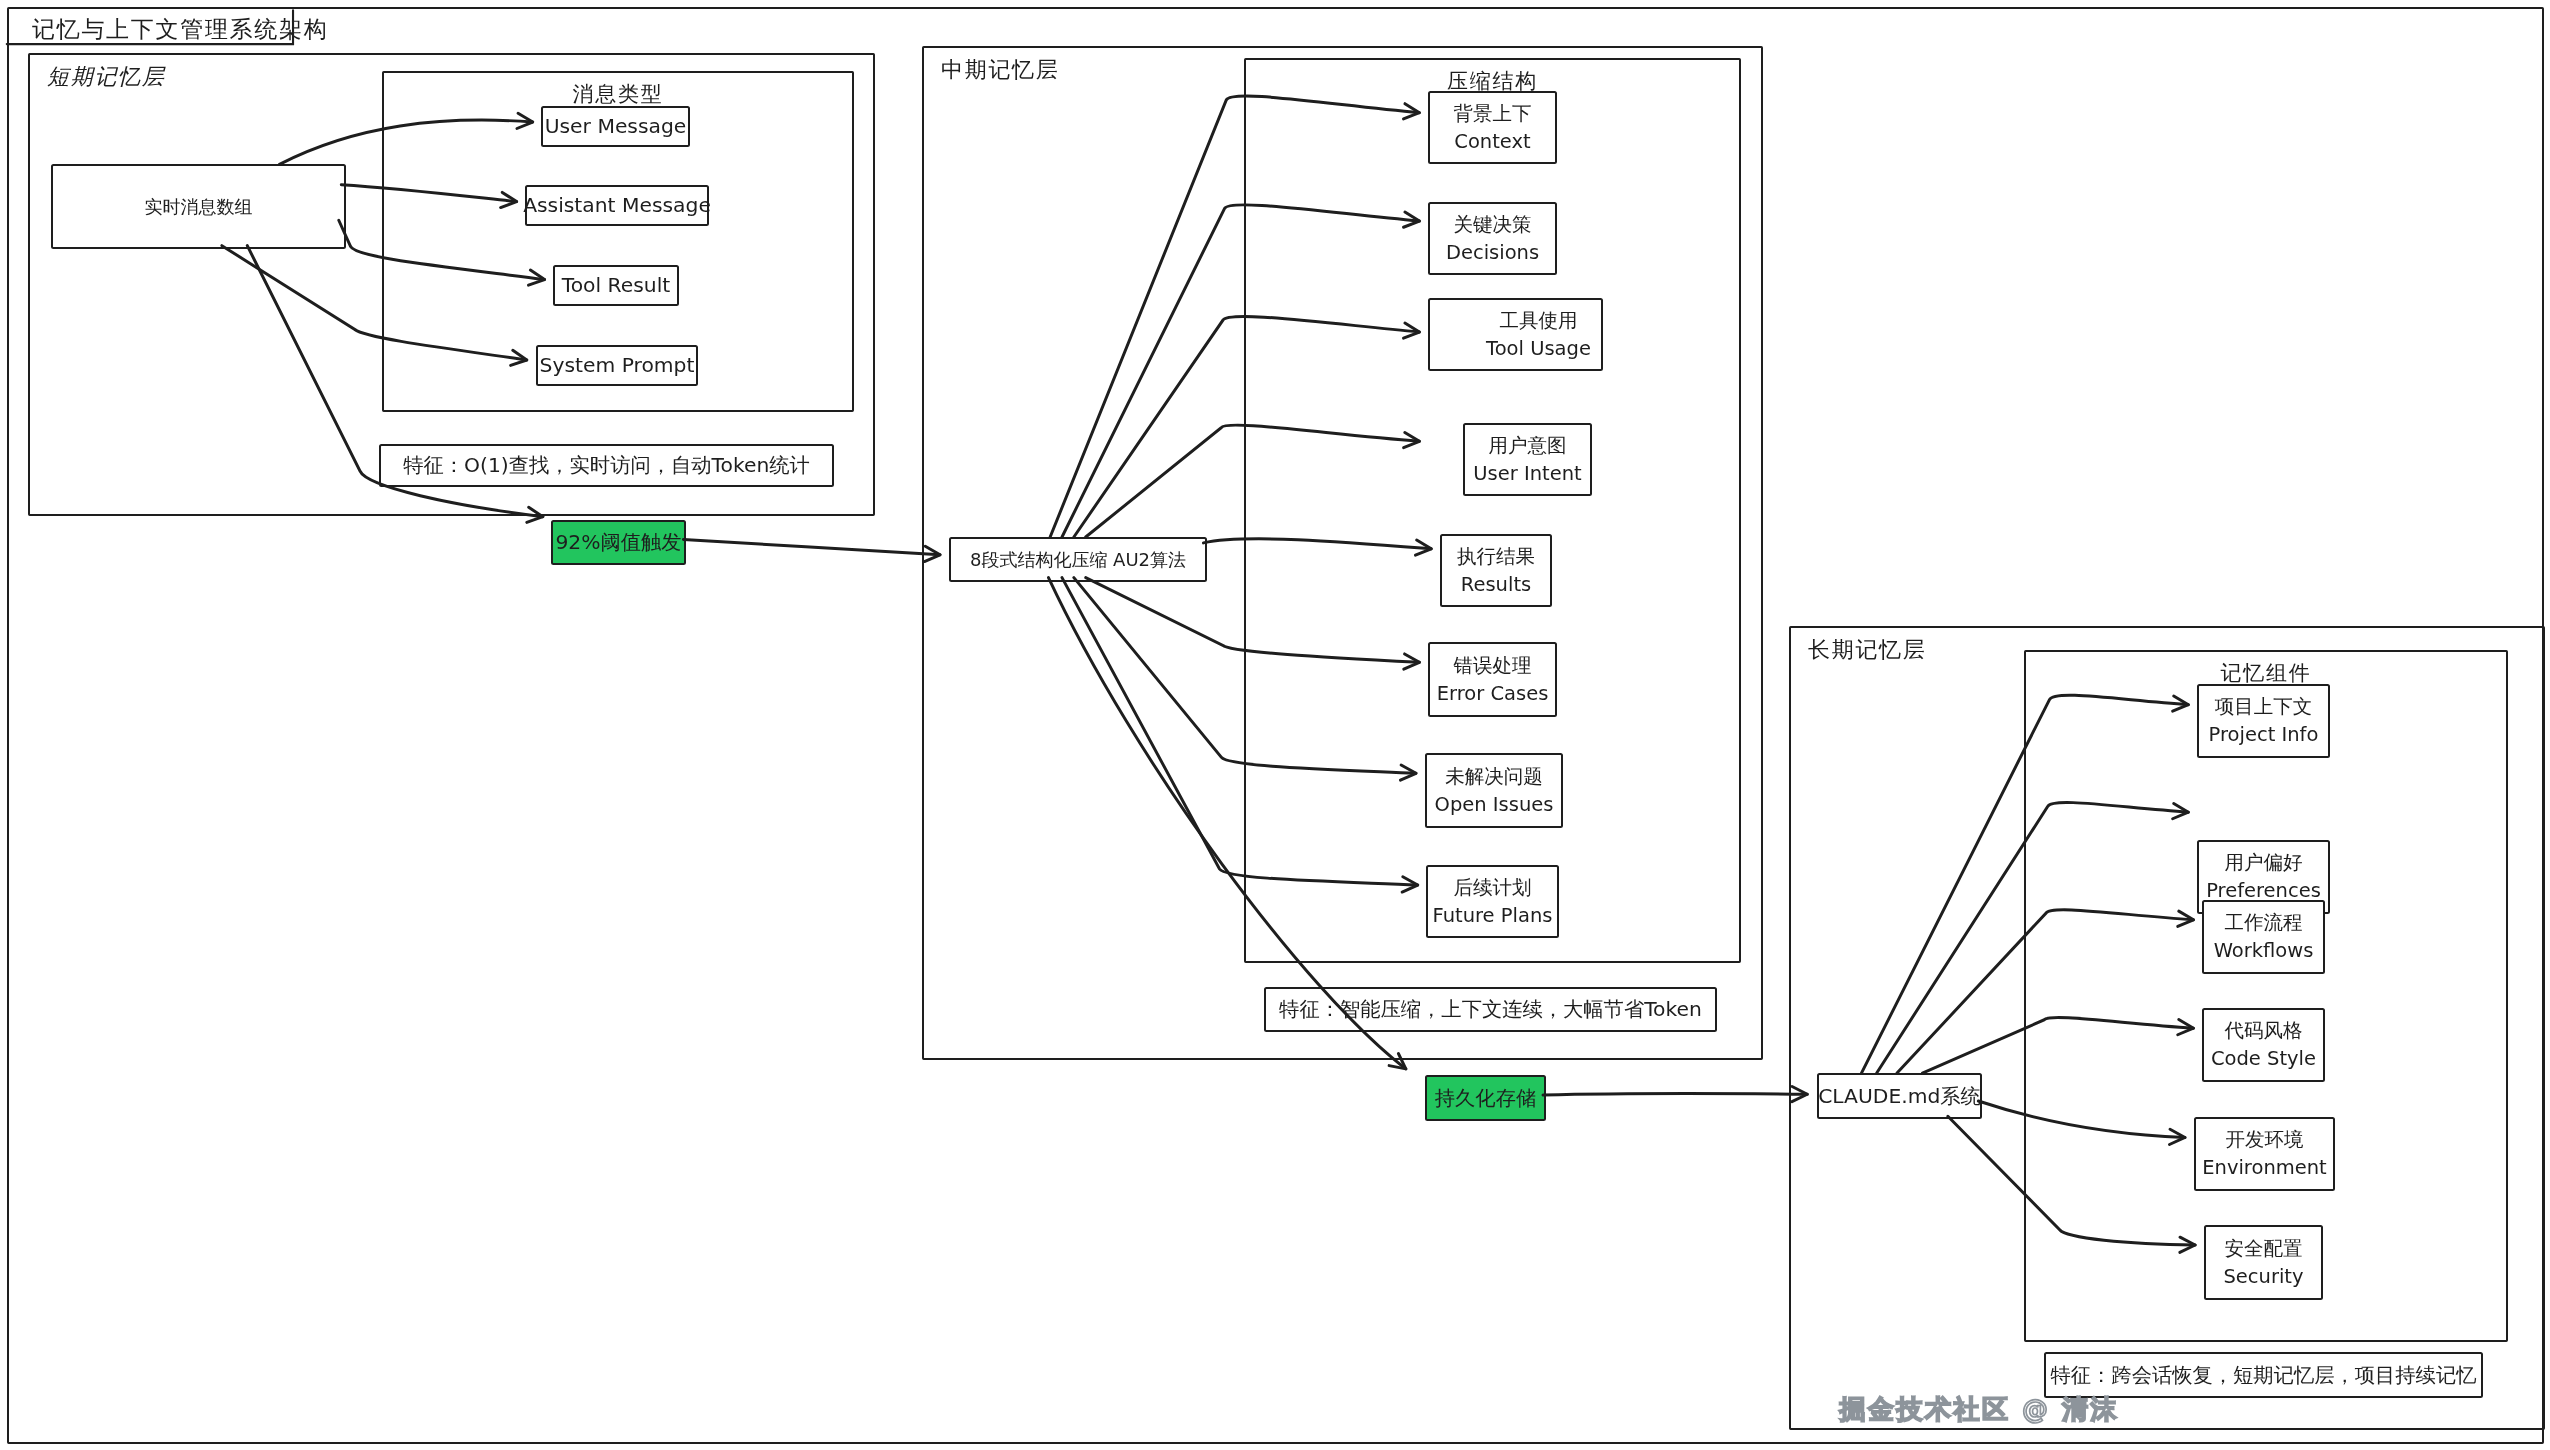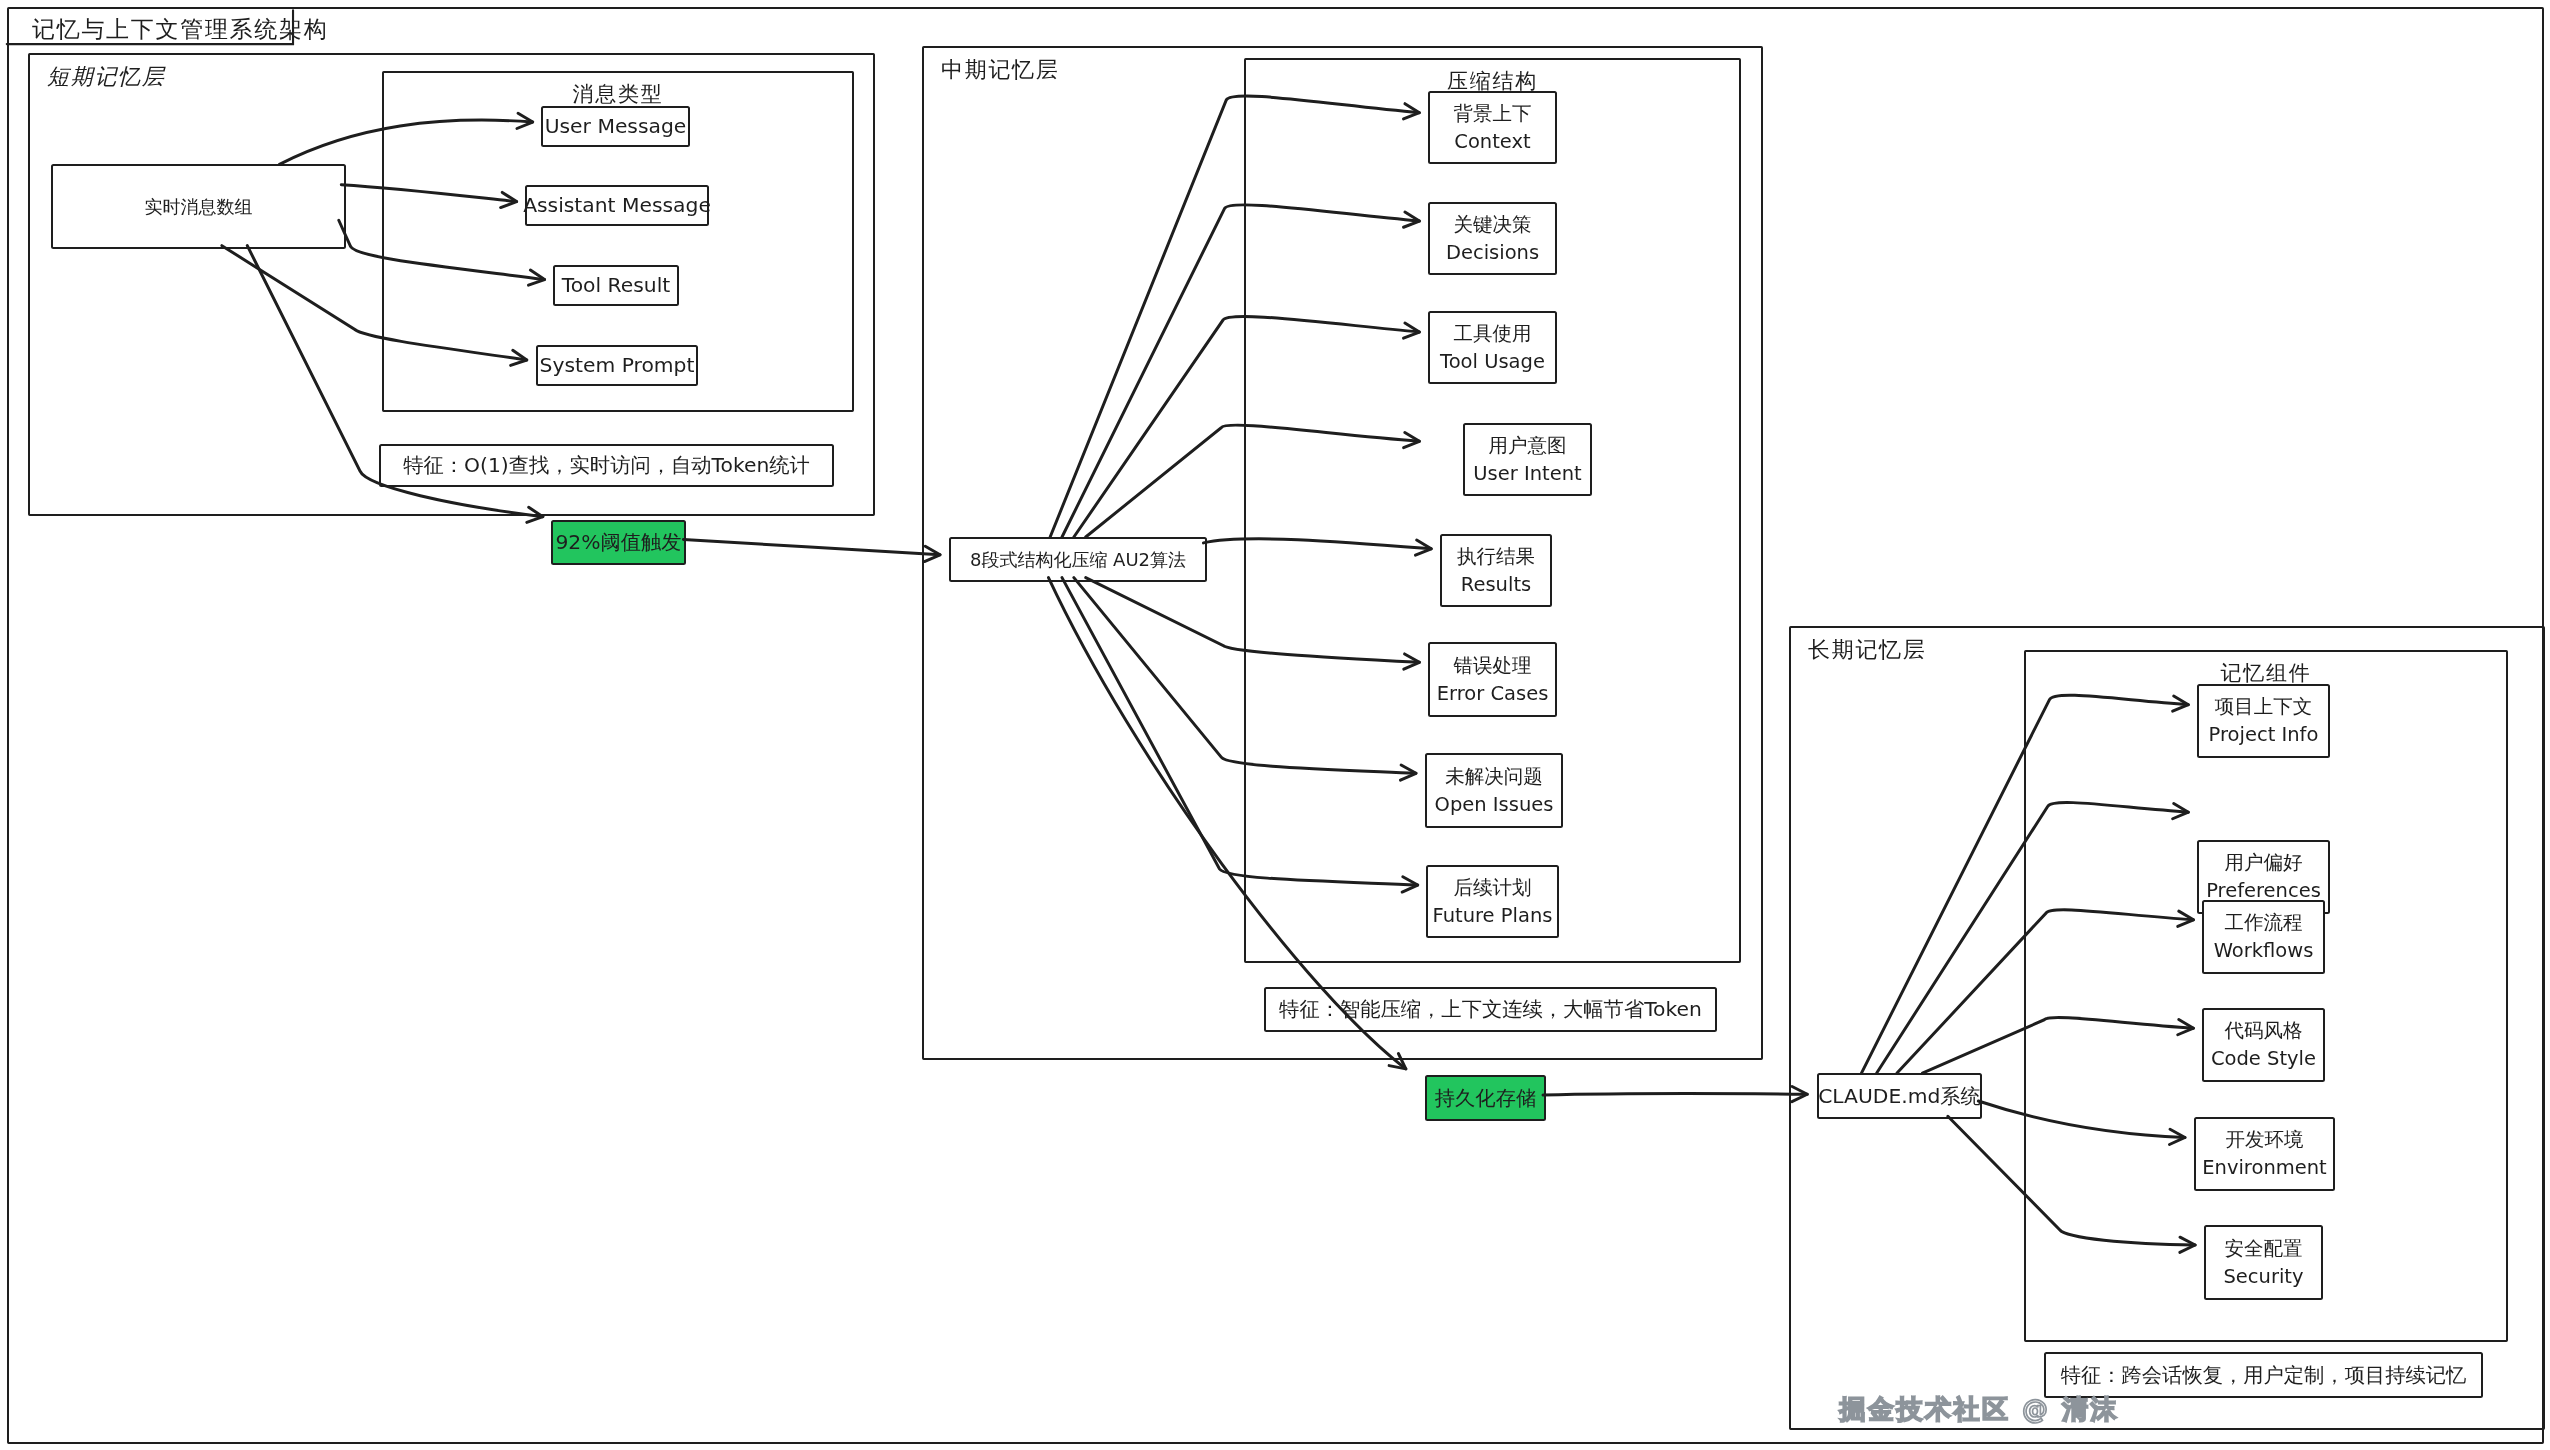--- a/index.html
+++ b/index.html
@@ -74,21 +74,21 @@
   </div>
 
   <div class="node" style="left:1428px;top:91px;width:125px;height:69px;">
     <div>背景上下</div>
     <div>Context</div>
   </div>
   <div class="node" style="left:1428px;top:202px;width:125px;height:69px;">
     <div>关键决策</div>
     <div>Decisions</div>
   </div>
-  <div class="node" style="left:1428px;top:311px;width:125px;height:69px;">
+  <div class="node" style="left:1428px;top:298px;width:125px;height:69px;padding-left:46px;">
     <div>工具使用</div>
     <div>Tool Usage</div>
   </div>
   <div class="node" style="left:1463px;top:423px;width:125px;height:69px;">
     <div>用户意图</div>
     <div>User Intent</div>
   </div>
   <div class="node" style="left:1440px;top:534px;width:108px;height:69px;">
     <div>执行结果</div>
     <div>Results</div>
@@ -138,21 +138,21 @@
   </div>
   <div class="node" style="left:2194px;top:1117px;width:137px;height:70px;">
     <div>开发环境</div>
     <div>Environment</div>
   </div>
   <div class="node" style="left:2204px;top:1225px;width:115px;height:71px;">
     <div>安全配置</div>
     <div>Security</div>
   </div>
 
-  <div class="node feature" style="left:2044px;top:1352px;width:435px;height:42px;">特征：跨会话恢复，用户定制，项目持续记忆</div>
+  <div class="node feature" style="left:2044px;top:1352px;width:435px;height:42px;">特征：跨会话恢复，短期记忆层，项目持续记忆</div>
 
   <div class="watermark">掘金技术社区 @ 清沫</div>
 
   <svg class="arrow-layer" width="2550" height="1450" viewBox="0 0 3011 1712">
     <defs>
       <marker id="arrow" markerUnits="userSpaceOnUse" markerWidth="26" markerHeight="26" viewBox="0 0 26 26" refX="22" refY="13" orient="auto">
         <path d="M4,4 L22,13 L4,22" fill="none" stroke="#1e1e1e" stroke-width="3.5" stroke-linecap="round" stroke-linejoin="round"></path>
       </marker>
     </defs>
     <g fill="none" stroke="#1e1e1e" stroke-width="3.5" stroke-linecap="round">

